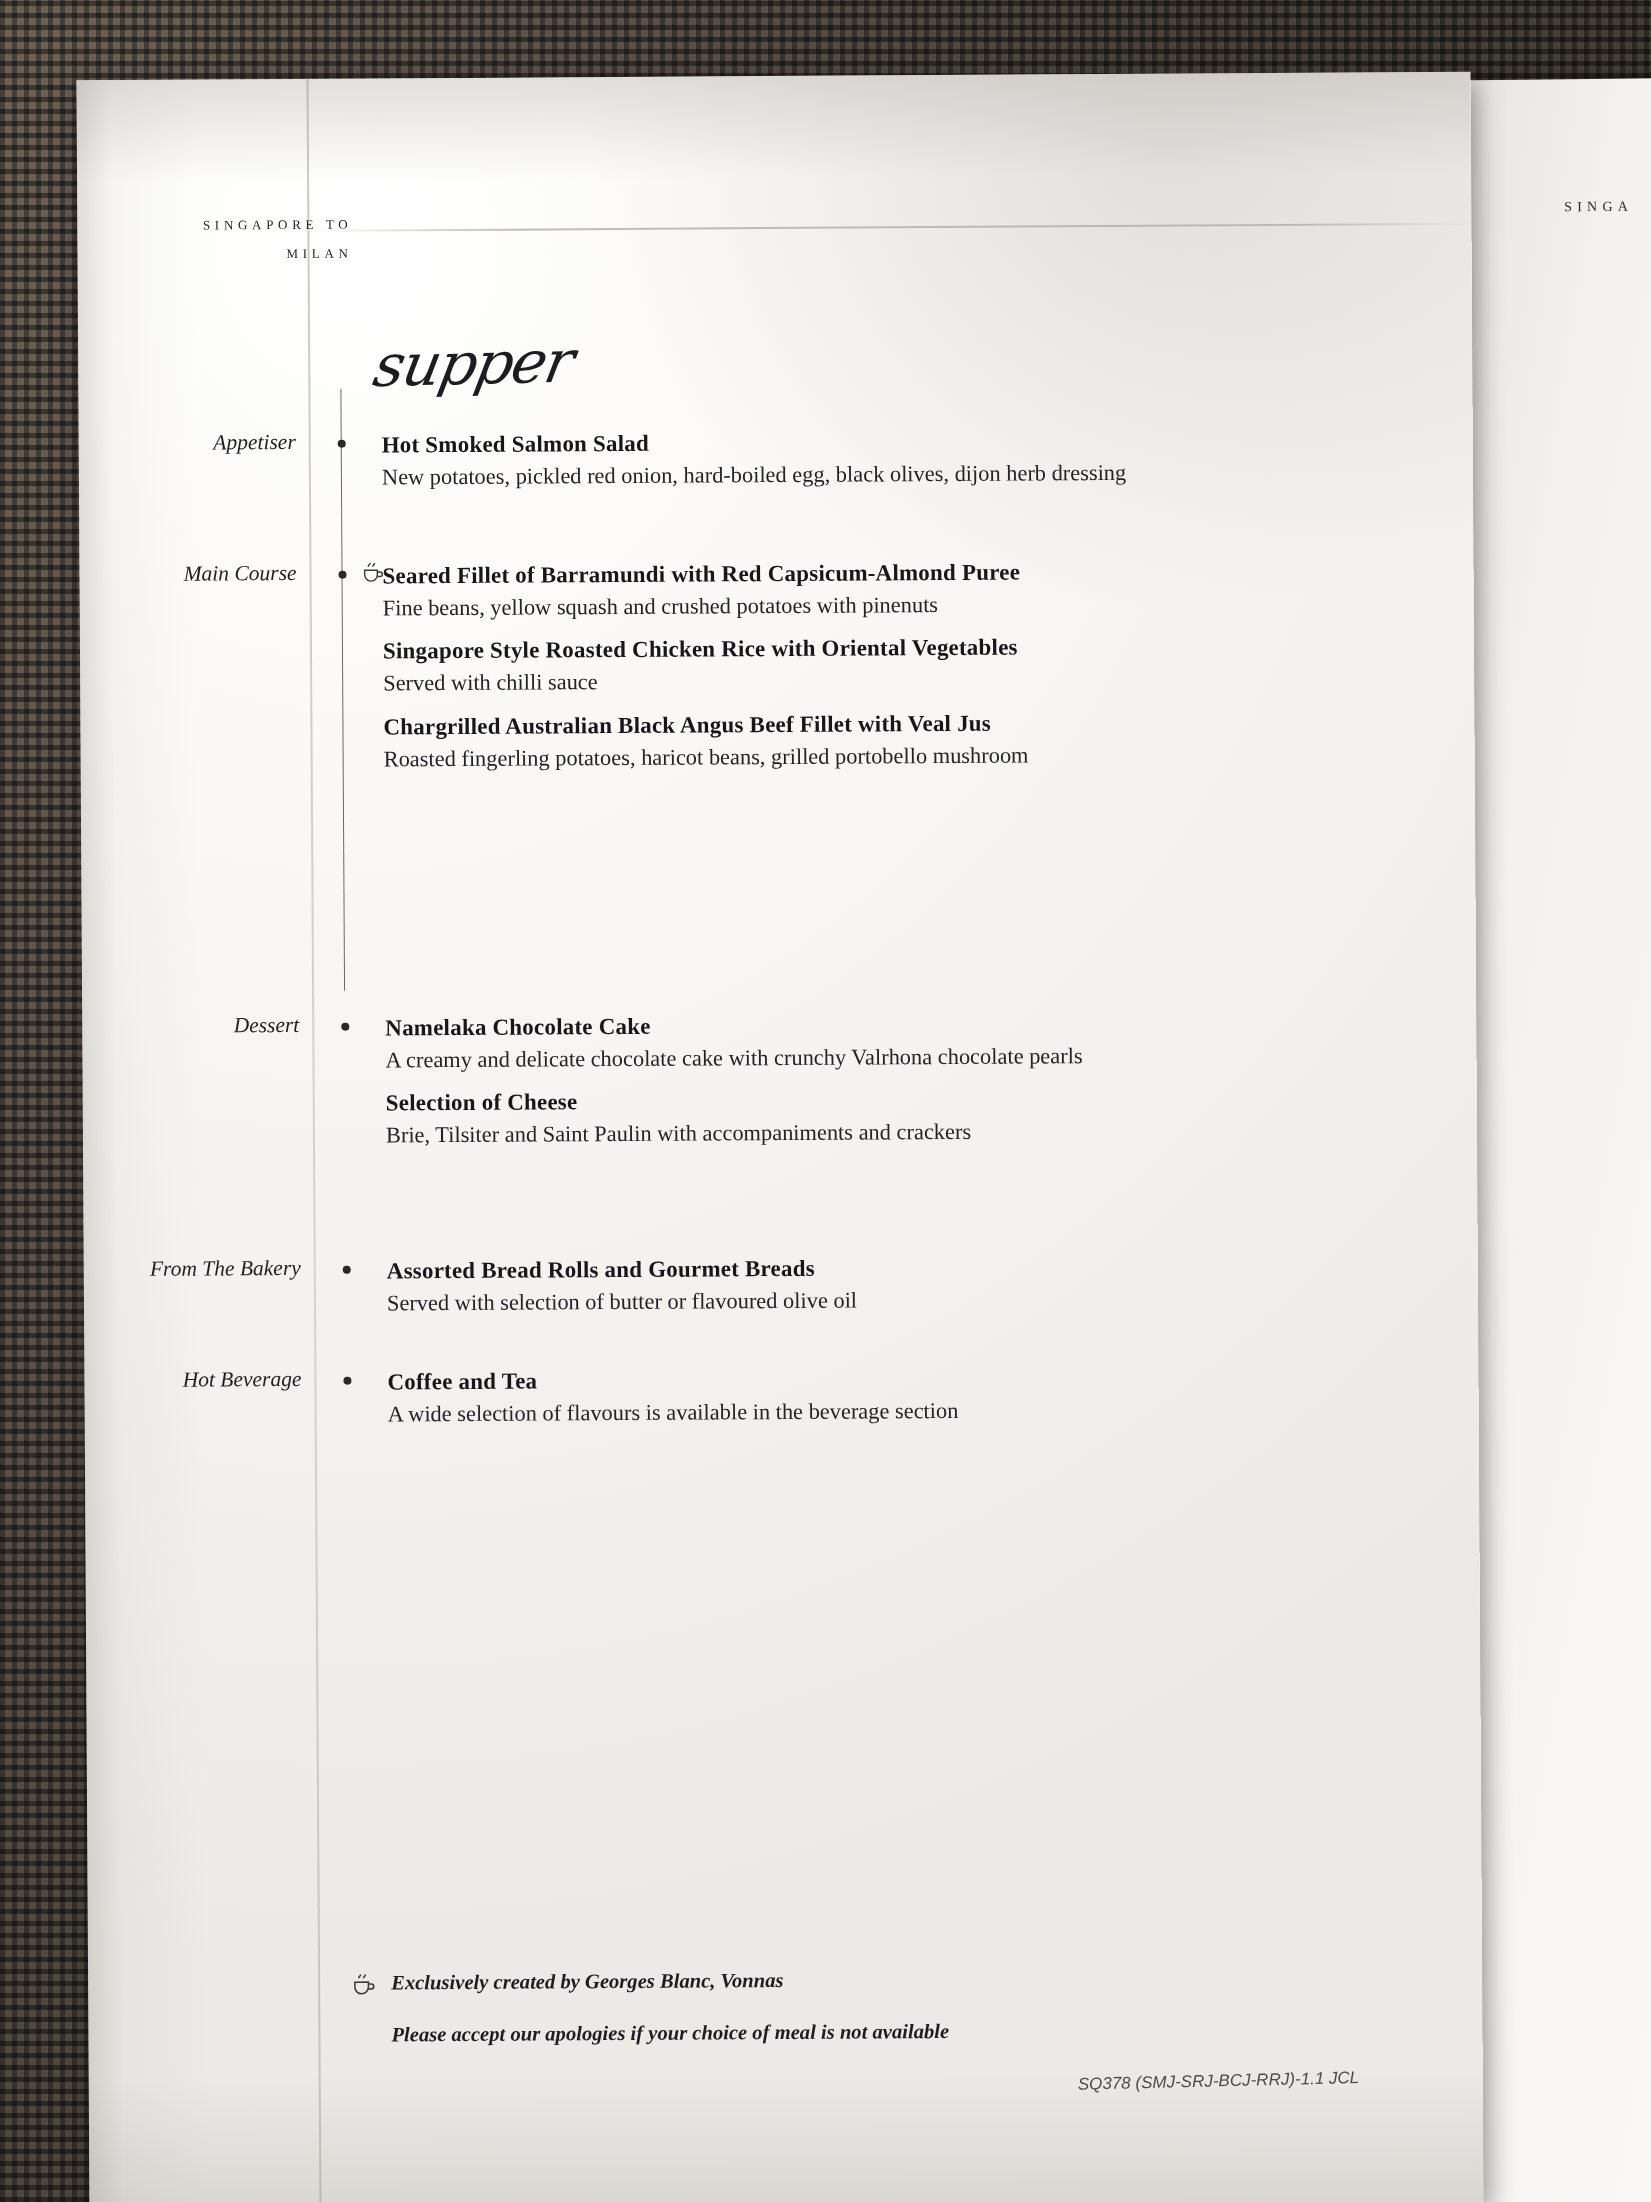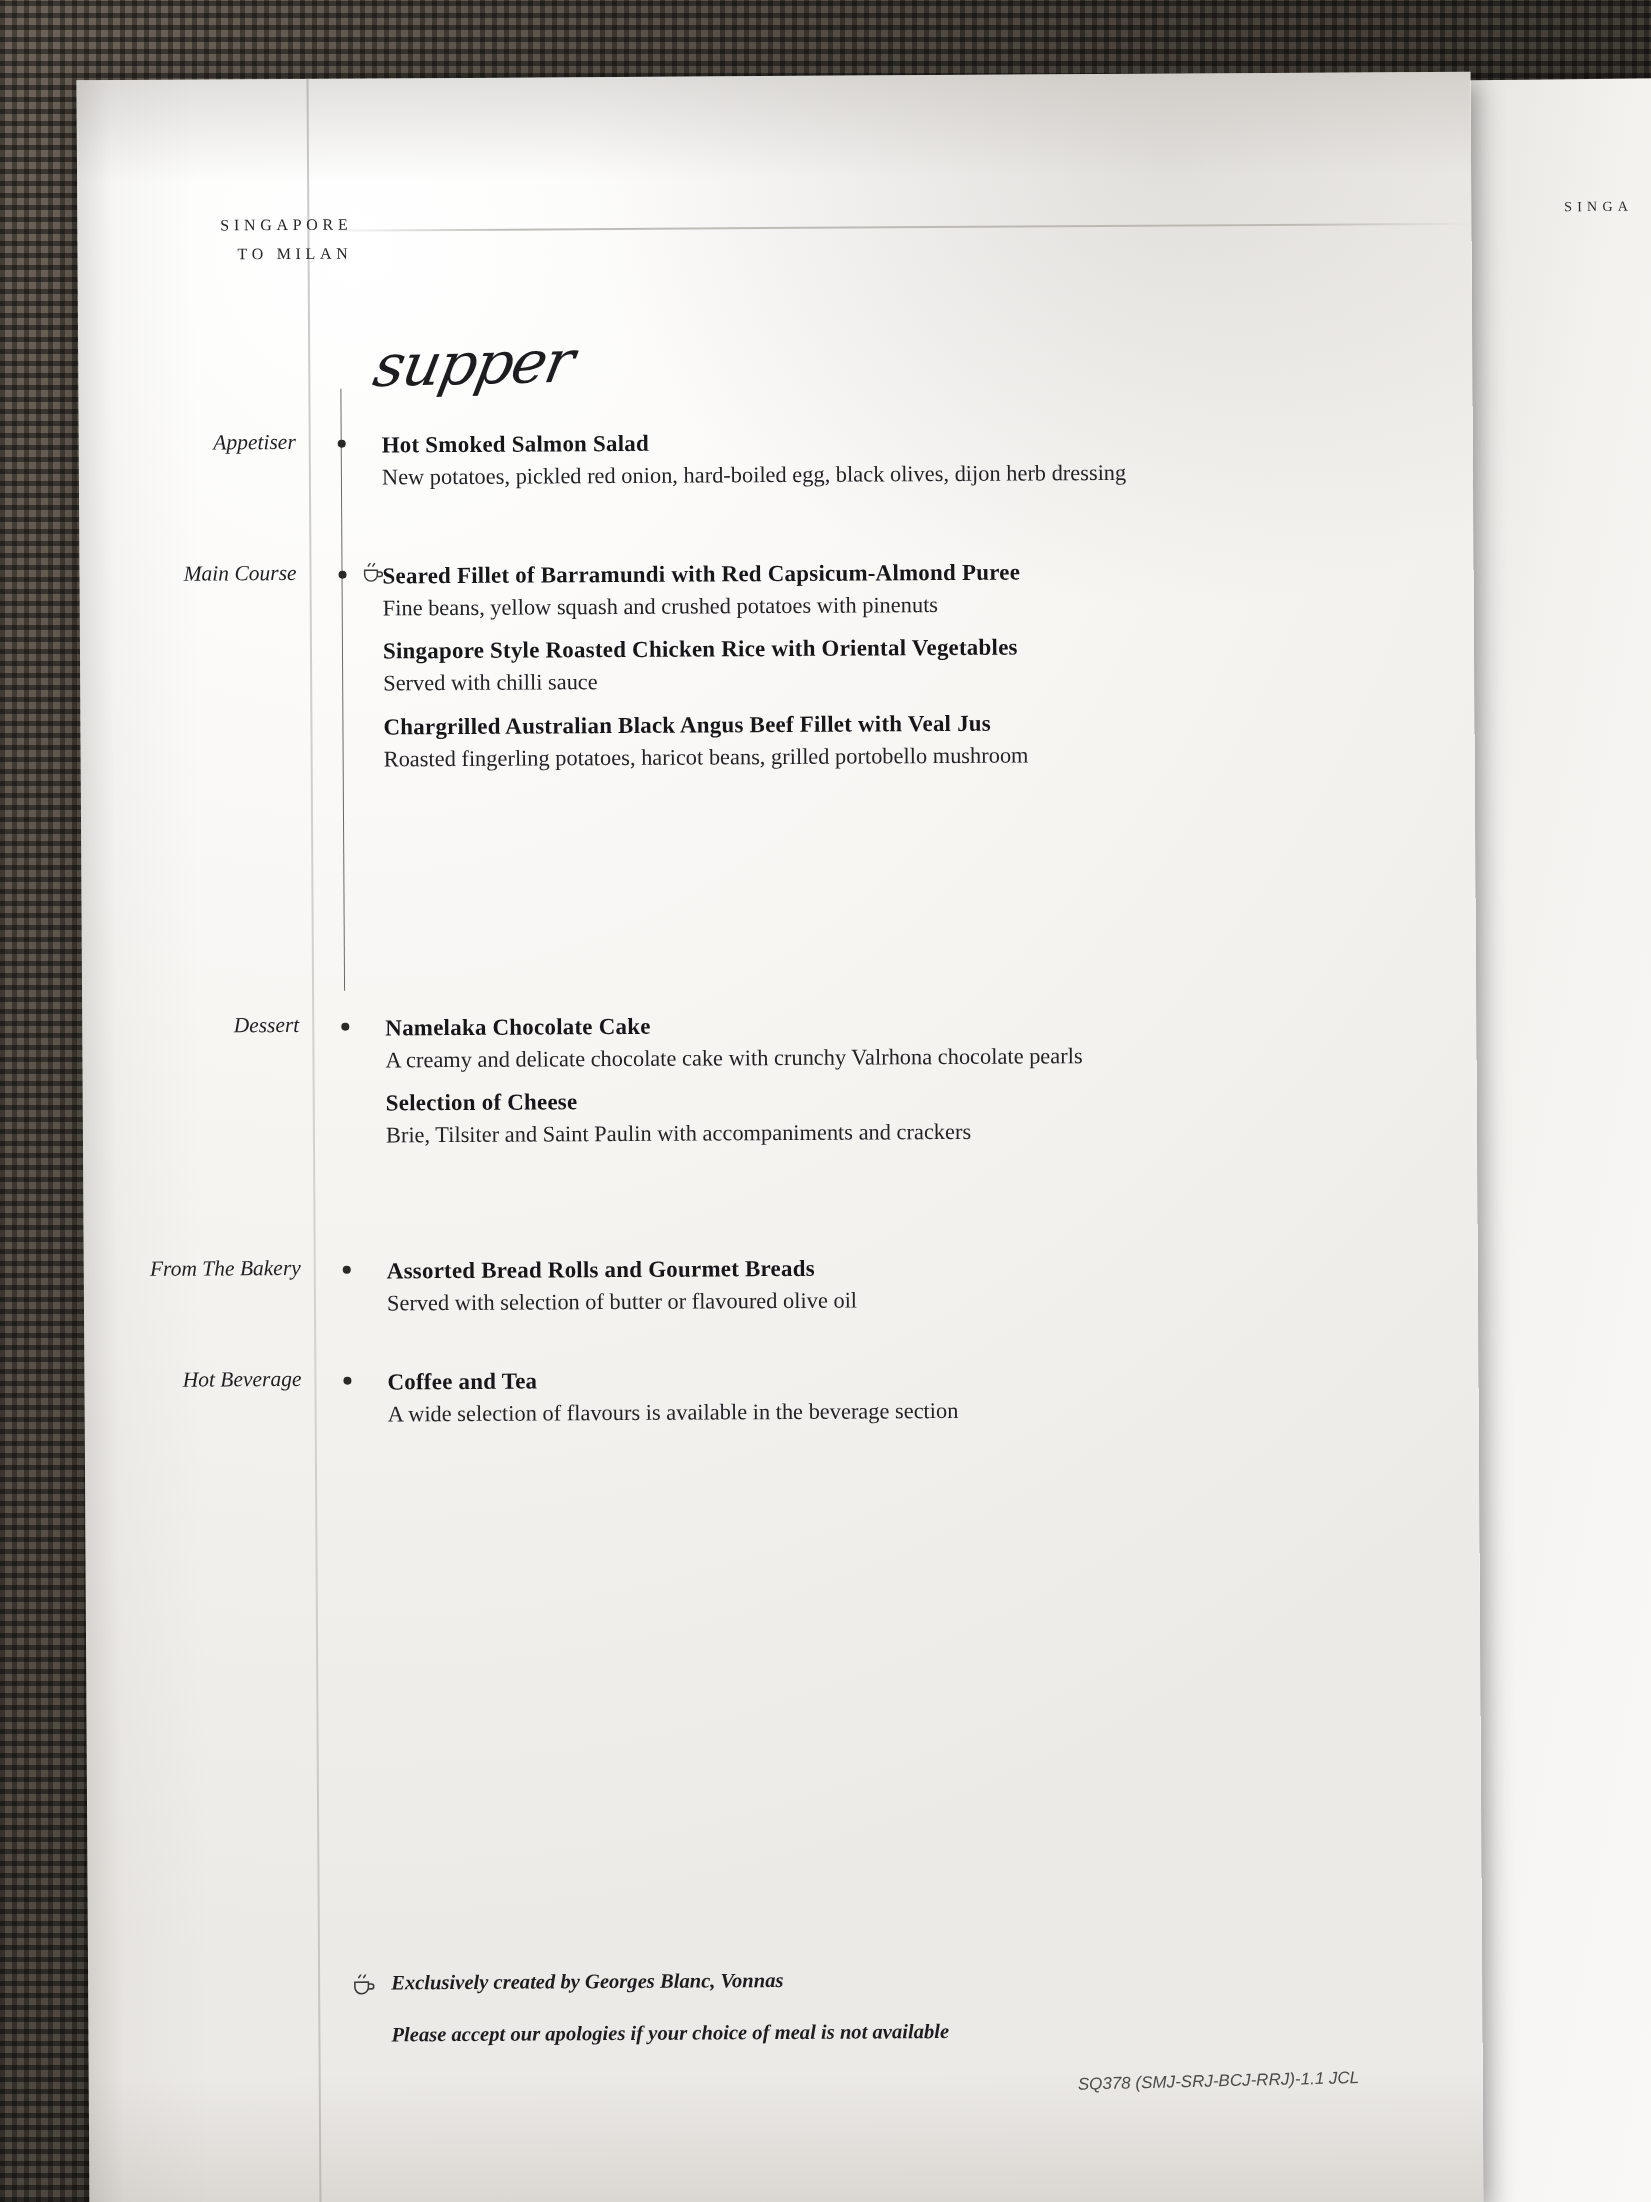--- a/index.html
+++ b/index.html
@@ -99,21 +99,21 @@
     background: #6d6a65;
   }
 
   
   #route {
     position: absolute;
     left: 120px;
     top: 131px;
     width: 155px;
     text-align: right;
-    font-size: 16px;
+    font-size: 13px;
     letter-spacing: 4.7px;
     line-height: 29px;
     color: #26252a;
   }
 
   
   #supper {
     position: absolute;
     left: 297px;
     top: 251px;

